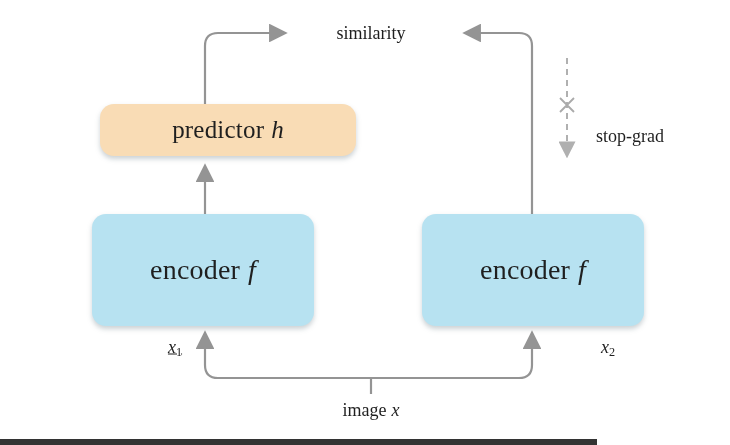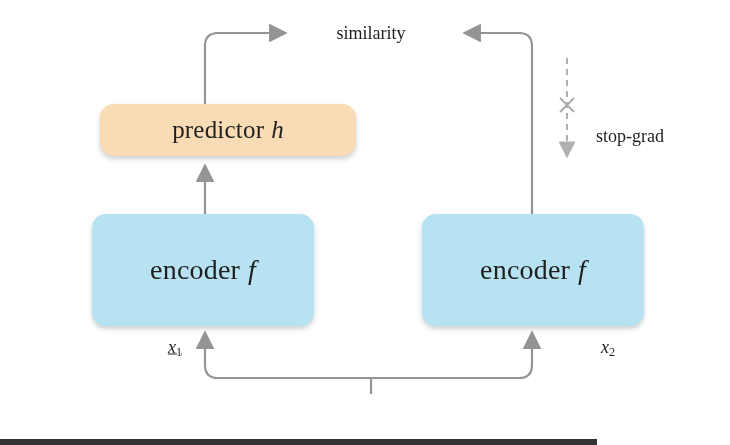--- a/index.html
+++ b/index.html
@@ -116,16 +116,19 @@
   <div class="lbl vcentered" style="left:596px; top:136px;">stop-grad</div>
 
   <div class="lbl centered" style="left:175px; top:347px;text-decoration:underline;">
     <span class="mathvar">x</span><sub>1</sub>
   </div>
 
   <div class="lbl centered" style="left:569px; top:347px;margin-left:39px;">
     <span class="mathvar">x</span><sub>2</sub>
   </div>
 
+  <div class="lbl centered" style="left:371px; top:410px;">
+    <span>image</span><span class="var">x</span>
+  </div>
 
   <div class="progress-bar"></div>
 
 </div>
 
 </body></html>

